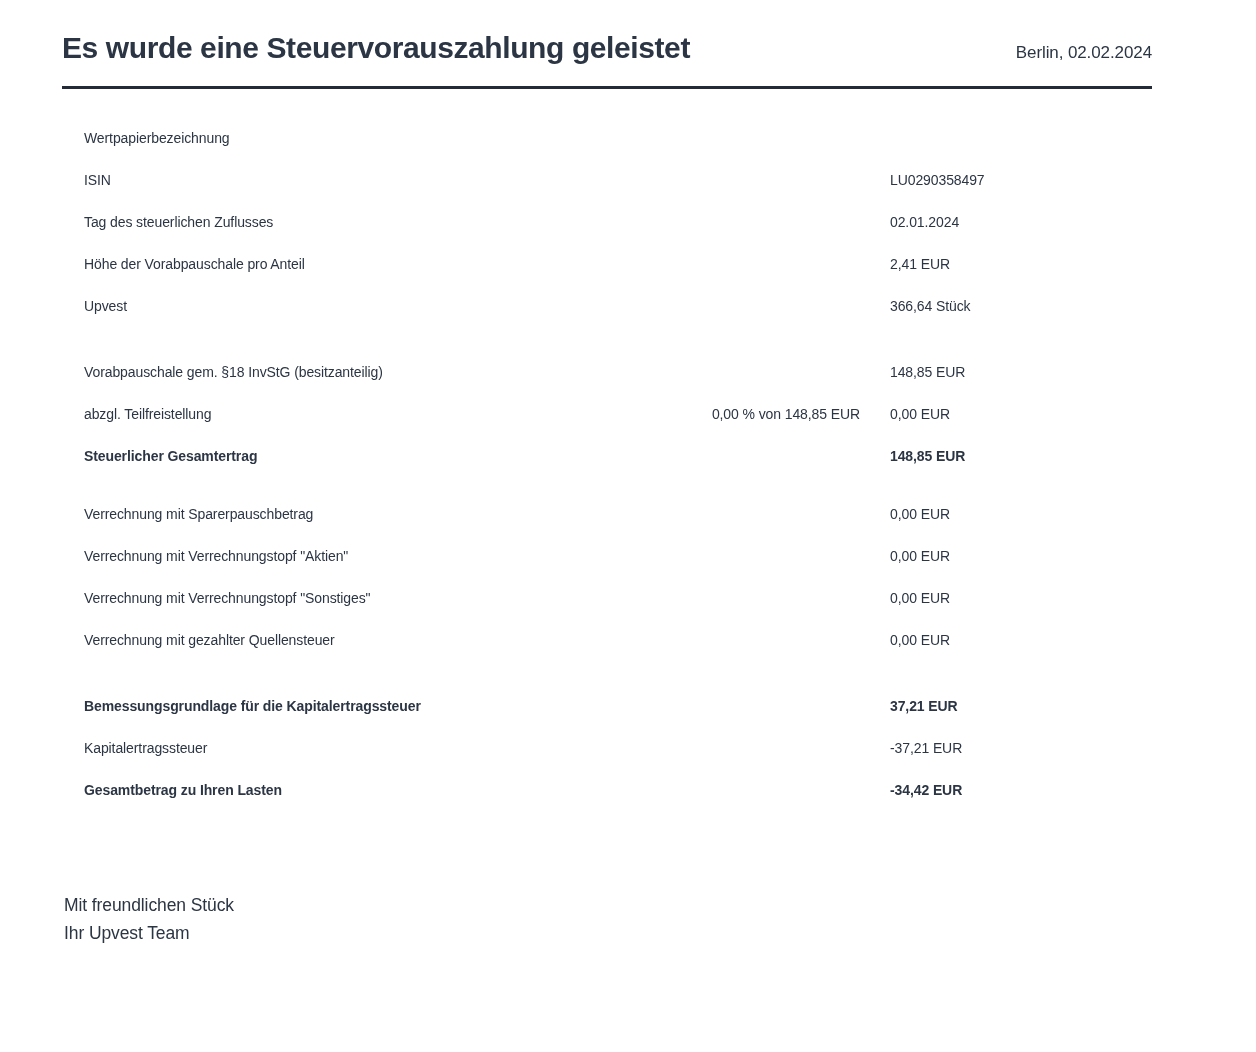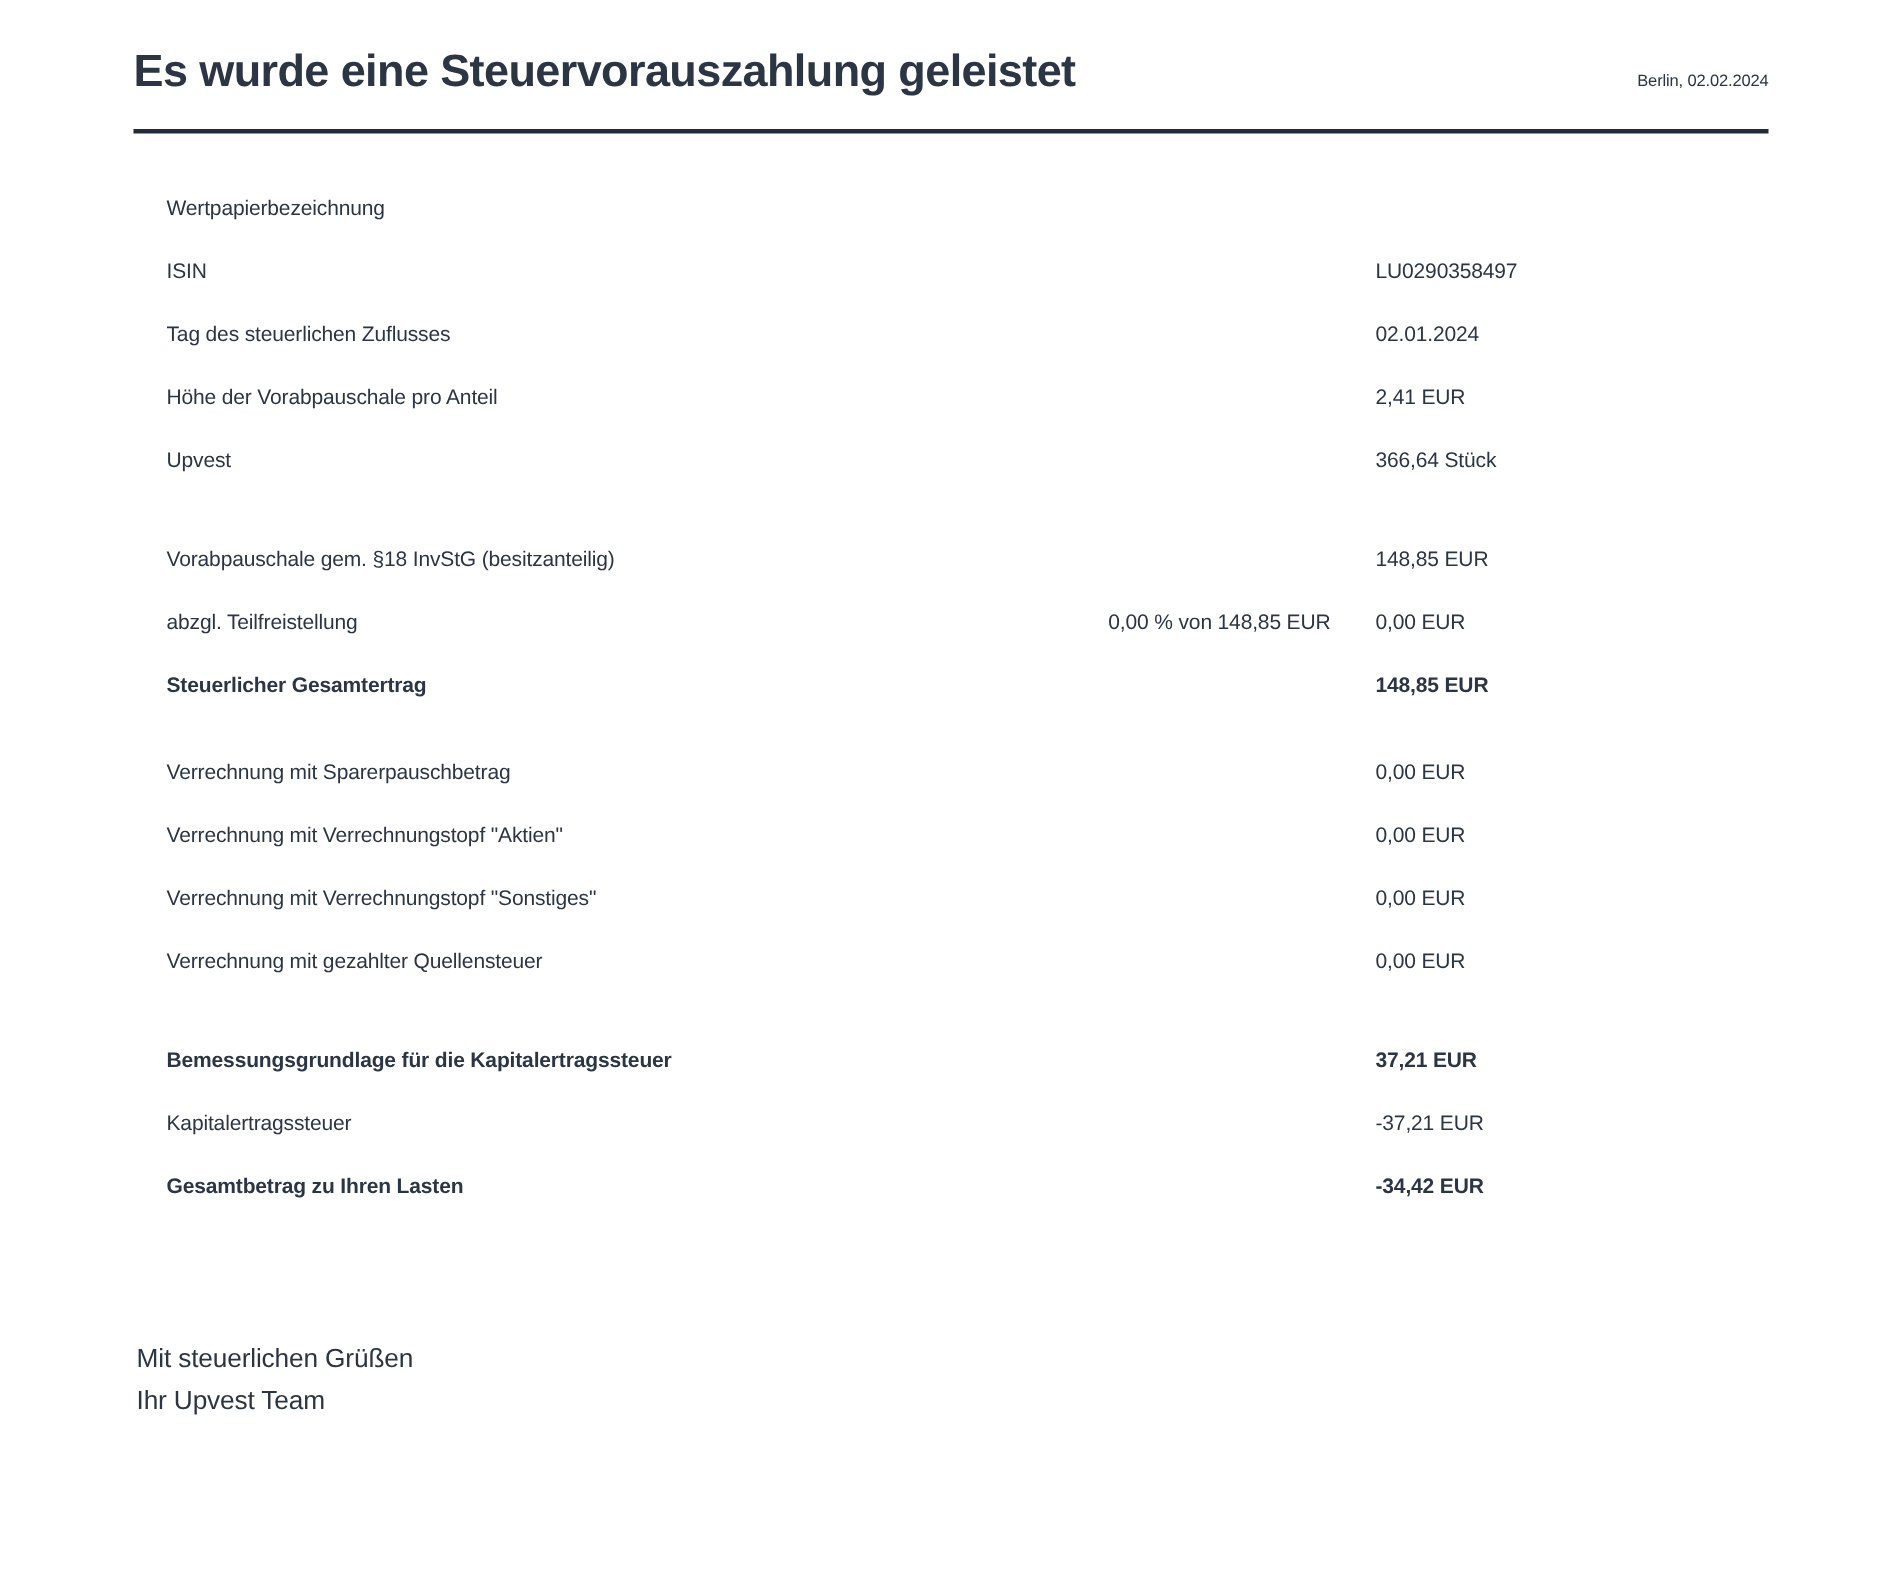--- a/index.html
+++ b/index.html
@@ -12,38 +12,37 @@
     height: 1052px;
     overflow: hidden;
     font-family: "Liberation Sans", "DejaVu Sans", sans-serif;
     color: #2b3544;
     letter-spacing: -0.1px;
   }
   .page {
     padding: 30px 20px 0 62px;
     box-sizing: border-box;
     width: 1172px;
-    margin-left: 27px;
   }
   .doc-header {
     display: flex;
     justify-content: space-between;
     align-items: baseline;
     padding-bottom: 20px;
     border-bottom: 3px solid #232b38;
   }
   .doc-title {
     font-size: 30px;
     font-weight: 700;
     letter-spacing: -0.4px;
     line-height: 1.2;
     margin: 0;
   }
   .doc-date {
-    font-size: 11px;
+    font-size: 17px;
     font-weight: 400;
     white-space: nowrap;
     text-align: right;
   }
   .rows {
     margin-top: 28px;
     padding: 0 22px;
   }
   .section { margin-top: 24px; }
   .section:first-child { margin-top: 0; }
@@ -166,17 +165,17 @@
         </div>
         <div class="row bold">
           <span class="label">Gesamtbetrag zu Ihren Lasten</span>
           <span class="mid"></span>
           <span class="value">-34,42 EUR</span>
         </div>
       </div>
     </div>
 
   <div class="closing">
-    <div>Mit steuerlichen Grüßen</div>
+    <div>Mit freundlichen Stück</div>
     <div>Ihr Upvest Team</div>
   </div>
 
 </div>
 
 </body></html>

